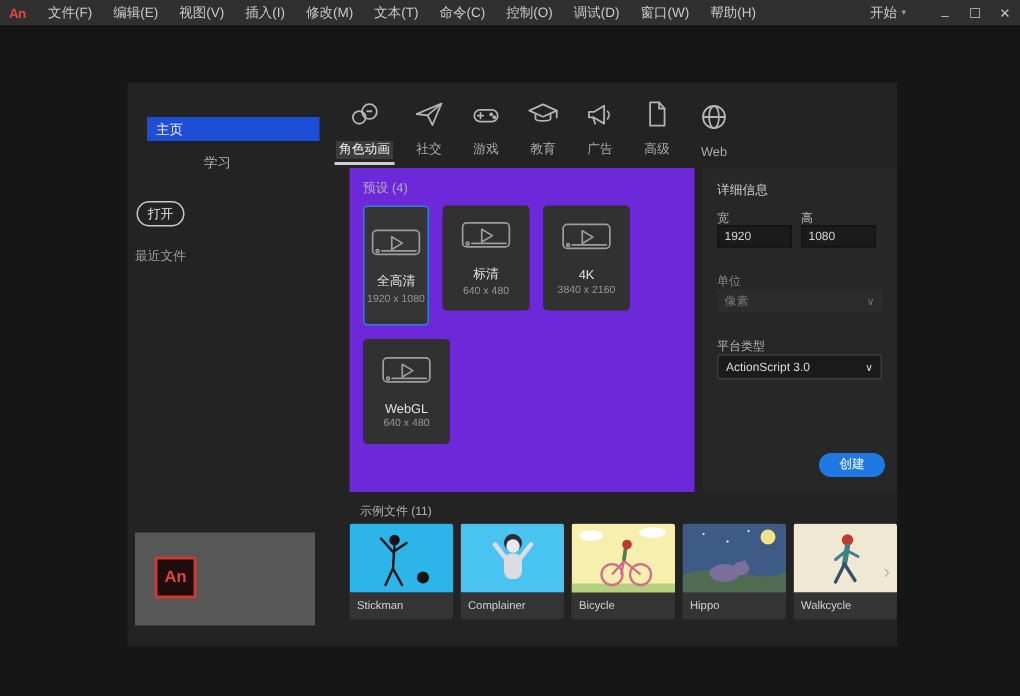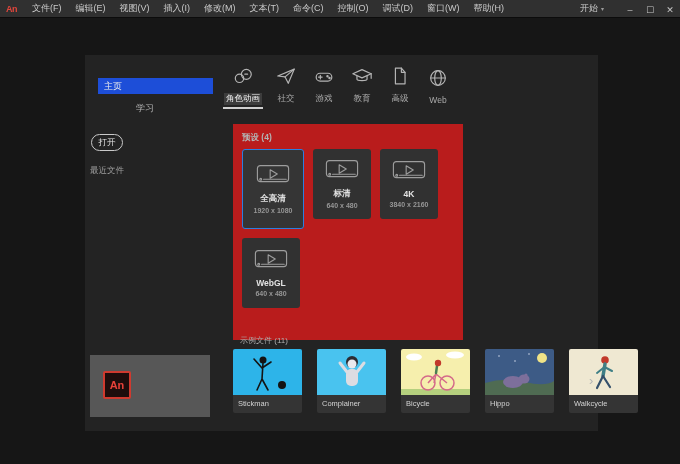--- a/index.html
+++ b/index.html
@@ -28,44 +28,44 @@
   
   .tabbar { position:absolute; left:134px; top:10px; display:flex; align-items:flex-end; }
   .tab { display:flex; flex-direction:column; align-items:center; gap:2px; width:38px; padding-bottom:4px; position:relative; }
   .tab.first { width:48px; }
   .tab svg { width:22px; height:22px; stroke:#b4b4b4; fill:none; stroke-width:1.3; stroke-linecap:round; stroke-linejoin:round; }
   .tab-label { font-size:8.5px; color:#ababab; white-space:nowrap; }
   .tab.active .tab-label { color:#f0f0f0; background:#3c3c3c; padding:0 2px; }
   .tab.active::after { content:""; position:absolute; bottom:0; left:50%; transform:translateX(-50%); width:40px; height:2px; background:#cfcfcf; }
 
   
-  .preset-block { position:absolute; left:148px; top:69px; width:230px; height:216px; background:#b91c1c;font-weight:bold; }
+  .preset-block { position:absolute; left:148px; top:57px; width:230px; height:216px; background:#6d28d9; }
   .block-heading { position:absolute; left:9px; top:8px; font-size:8.5px; color:#b3b3b3; }
   .cards { position:absolute; left:9px; top:25px; width:214px; display:flex; flex-wrap:wrap; gap:9px; align-items:flex-start; }
   .preset-card { width:58px; height:70px; background:#313131; border-radius:3px; display:flex; flex-direction:column; align-items:center; justify-content:center; gap:2px; }
-  .preset-card.selected { width:62px; height:80px; border:1.5px solid #2c7fe0; background:#353535; }
+  .preset-card.selected { width:44px; height:80px; border:1.5px solid #2c7fe0; background:#353535; }
   .preset-card svg { width:34px; height:23px; stroke:#9d9d9d; fill:none; stroke-width:1.2; stroke-linecap:round; stroke-linejoin:round; }
   .card-name { font-size:8.5px; color:#e2e2e2; }
   .card-size { font-size:7px; color:#969696; }
 
   
   .details-block { position:absolute; left:383px; top:57px; width:130px; height:216px; background:#272727; }
   .details-heading { position:absolute; left:10px; top:9px; font-size:8.5px; color:#d0d0d0; }
   .fld-label { position:absolute; font-size:8px; color:#b5b5b5; }
   .fld-label.muted { color:#8a8a8a; }
   .txt-input { position:absolute; width:50px; height:15px; background:#1b1b1b; border:1px solid #131313; color:#d5d5d5; font-size:8px; padding:0 4px; font-family:inherit; }
   .select { position:absolute; width:110px; height:15px; font-size:8px; display:flex; align-items:center; justify-content:space-between; padding:0 5px; border-radius:2px; }
   .select.disabled { background:#2c2c2c; color:#767676; }
   .select.dark { background:#1b1b1b; border:1px solid #3d3d3d; color:#dcdcdc; height:17px; }
   .sel-chev { font-size:7px; }
   .create-btn { position:absolute; right:8px; bottom:10px; width:44px; height:16px; background:#2079e2; border:none; border-radius:8px; color:#ffffff; font-size:8.5px; display:flex; align-items:center; justify-content:center; }
 
   
   .samples-heading { position:absolute; left:155px; top:280px; font-size:8px; color:#b0b0b0; }
-  .samples-row { position:absolute; left:148px; top:294px; display:flex; gap:15px; }
+  .samples-row { position:absolute; left:148px; top:294px; display:flex; gap:5px; }
   .sample-card { width:69px; height:64px; background:#343434; border-radius:2px; overflow:hidden; }
   .sample-thumb { width:69px; height:46px; display:block; }
   .sample-name { height:18px; line-height:18px; padding-left:5px; font-size:7.5px; color:#d2d2d2; }
   .next-chevron { position:absolute; left:504px; top:318px; font-size:13px; color:#b5b5b5; }
 
   
   .logo-panel { position:absolute; left:5px; top:300px; width:120px; height:62px; background:#575757; }
   .an-badge { position:absolute; left:13px; top:16px; width:28px; height:28px; background:#1e0d0c; border:2px solid #cf3a2f; border-radius:2px; color:#e8423a; font-weight:bold; font-size:11px; display:flex; align-items:center; justify-content:center; }
 </style>
 </head>
@@ -135,20 +135,30 @@
     </div>
     <div class="tab">
       <span>
         <svg viewBox="0 0 24 24">
             <path d="M12 5 L22 9.5 L12 14 L2 9.5 Z"></path>
             <path d="M6.5 12 v3.5 c0 2 11 2 11 0 V12"></path>
             <path d="M22 9.5 v5"></path>
           </svg>
       </span>
       <span class="tab-label">教育</span>
+    </div>
+    <div class="tab">
+      <span>
+        <svg viewBox="0 0 24 24">
+            <path d="M4 10.5 v4 h3.5 L15 19 V6 L7.5 10.5 Z"></path>
+            <path d="M17.5 10 a4 4 0 0 1 0 5.5"></path>
+            <path d="M7 14.5 l1.5 4.5"></path>
+          </svg>
+      </span>
+      <span class="tab-label">广告</span>
     </div>
     <div class="tab">
       <span>
         <svg viewBox="0 0 24 24">
             <path d="M7 3.5 h6.5 L17.5 8 V20.5 H7 Z"></path>
             <path d="M13.5 3.5 V8 h4"></path>
           </svg>
       </span>
       <span class="tab-label">高级</span>
     </div>
@@ -211,20 +221,41 @@
               <circle cx="5" cy="16" r="1"></circle>
               <path d="M8 16 h24"></path>
             </svg>
         </span>
         <span class="card-name">WebGL</span>
         <span class="card-size">640 x 480</span>
       </div>
     </div>
   </div>
 
+  <div class="details-block">
+    <div class="details-heading">详细信息</div>
+    <span class="fld-label" style="left:10px; top:28px;">宽</span>
+    <input class="txt-input" style="left: 10px; top: 38px;" value="1920">
+    <span class="fld-label" style="left:66px; top:28px;">高</span>
+    <input class="txt-input" style="left: 66px; top: 38px;" value="1080">
+
+    <span class="fld-label muted" style="left:10px; top:70px;">单位</span>
+    <div class="select disabled" style="left:10px; top:81px;">
+      <span>像素</span>
+      <span class="sel-chev">∨</span>
+    </div>
+
+    <span class="fld-label" style="left:10px; top:113px;">平台类型</span>
+    <div class="select dark" style="left:10px; top:124px;">
+      <span>ActionScript 3.0</span>
+      <span class="sel-chev">∨</span>
+    </div>
+
+    <button class="create-btn">创建</button>
+  </div>
 
   <div class="samples-heading">示例文件 (11)</div>
   <div class="samples-row">
 
     <div class="sample-card">
       <svg class="sample-thumb" viewBox="0 0 69 46">
         <rect width="69" height="46" fill="#2db4e9"></rect>
         <circle cx="30" cy="11" r="3.5" fill="#141414"></circle>
         <path d="M30 14 L29 30 M29 19 L21 10 M29 19 L38 13 M29 30 L24 41 M29 30 L35 41" stroke="#141414" stroke-width="1.6" fill="none" stroke-linecap="round"></path>
         <circle cx="49" cy="36" r="4" fill="#141414"></circle>

